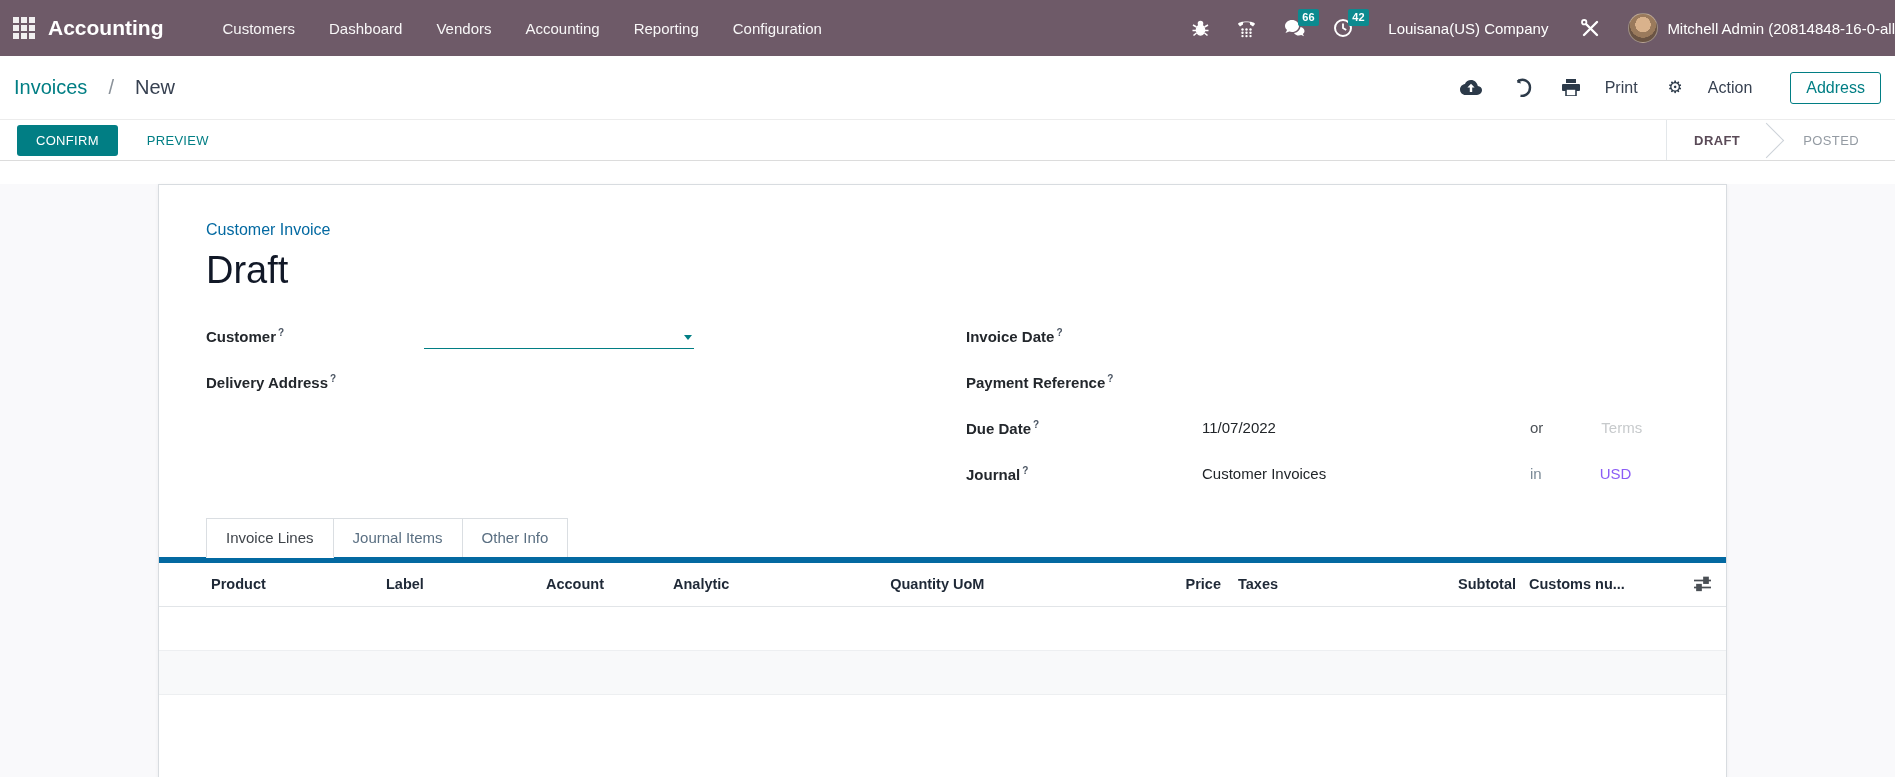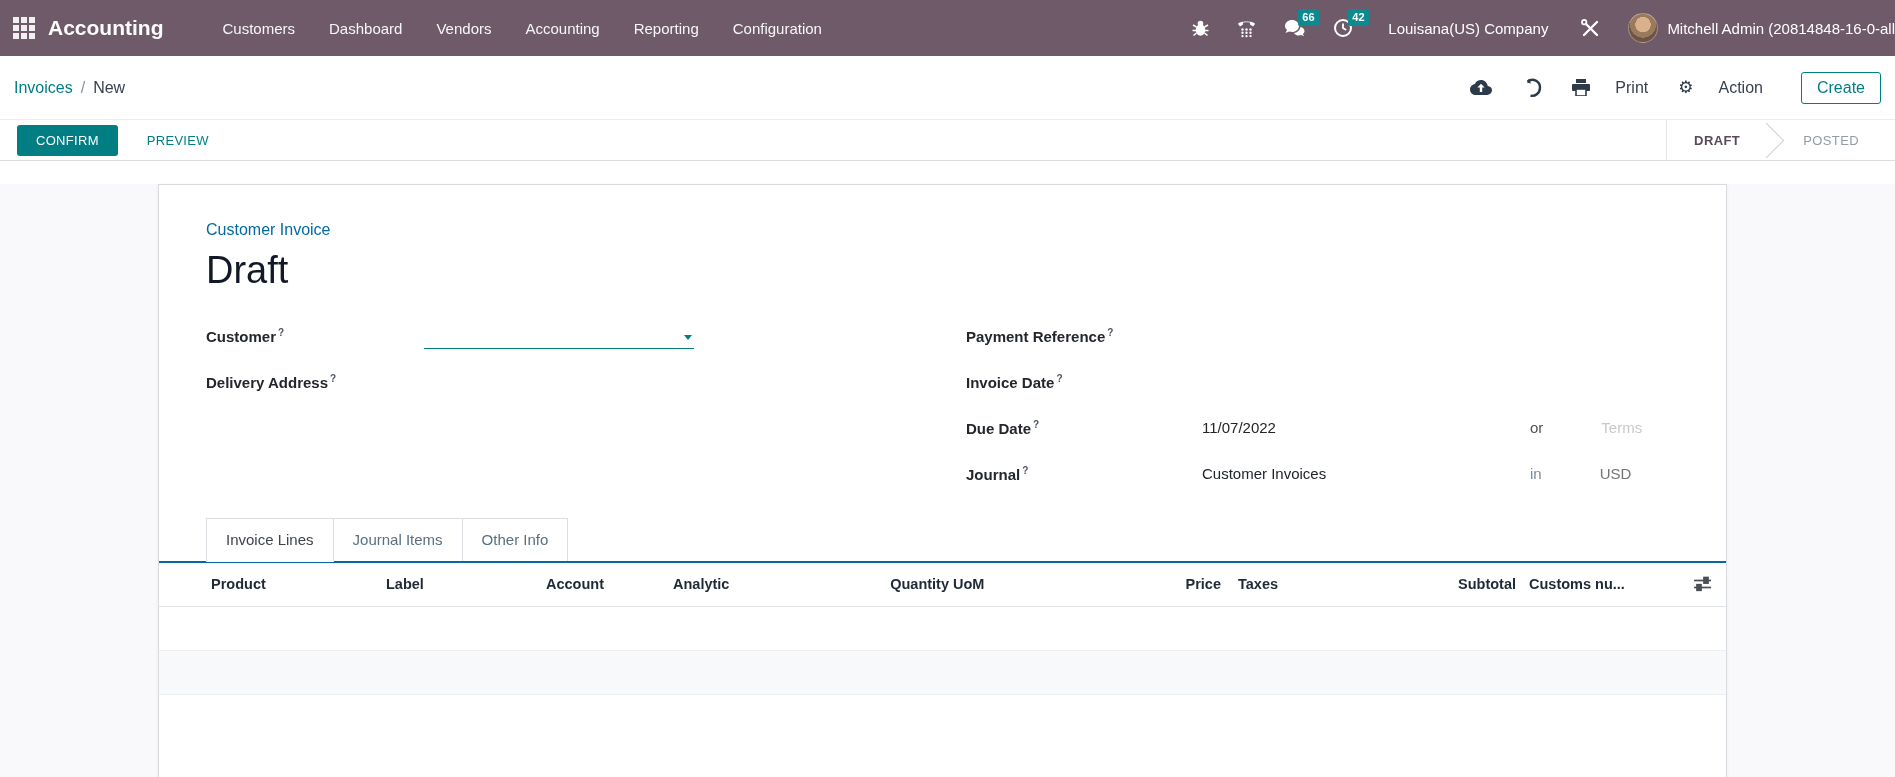--- a/index.html
+++ b/index.html
@@ -28,21 +28,21 @@
   .badge { position:absolute; top:9px; left:28px; background:#0c8a8f; color:#fff;
     font-size:11px; line-height:1; padding:3px 4px; border-radius:2px; font-weight:bold; }
   .company { font-size:15px; margin:0 19px 0 22px; white-space:nowrap; cursor:pointer; }
   .avatar { width:30px; height:30px; border-radius:50%; margin:0 9px 0 14px; flex:none;
     background:radial-gradient(circle at 50% 38%, #d9b28c 0 34%, #9a7a5c 35% 58%, #6b5443 59% 100%);
     border:1px solid rgba(255,255,255,.35); }
   .username { font-size:15px; white-space:nowrap; overflow:hidden; cursor:pointer; }
 
   
   .cpanel { height:63px; display:flex; align-items:center; padding:0 14px; background:#fff; }
-  .breadcrumb { font-size:16px; display:flex; align-items:center; gap:8px; }
+  .breadcrumb { font-size:20px; display:flex; align-items:center; gap:21px; }
   .bc-link { color:#017e84; cursor:pointer; }
   .bc-sep { color:#8a9199; }
   .bc-current { color:#374151; }
   .cp-right { margin-left:auto; display:flex; align-items:center; }
   .cp-icon-btn { margin-left:30px; color:#2c3a49; cursor:pointer; display:flex; align-items:center; }
   .cp-txt-btn { margin-left:30px; display:flex; align-items:center; gap:25px; font-size:16px;
     color:#374151; cursor:pointer; }
   .gear-glyph { font-size:17px; line-height:1; color:#2c3a49; }
   .btn-create { margin-left:38px; border:1px solid #017e84; color:#017e84; background:#fff;
     font-size:16px; padding:6px 15px; border-radius:3px; cursor:pointer;
@@ -79,25 +79,25 @@
   .flabel { width:175px; font-size:15px; font-weight:bold; color:#23272c; flex:none; }
   .flabel-r { width:193px; font-size:15px; font-weight:bold; color:#23272c; flex:none; }
   .flabel sup, .flabel-r sup { font-size:10px; color:#4b5563; margin-left:2px; }
   .fvalue { font-size:15px; color:#212529; width:285px; flex:none; }
   .o-input { width:270px; height:22px; border-bottom:1px solid #017e84; position:relative; cursor:text; }
   .o-input .caret { position:absolute; right:2px; top:8px; width:0; height:0;
     border:4px solid transparent; border-top:5px solid #017e84; }
   .muted-or { color:#4c5157; font-size:15px; margin-right:15px; }
   .placeholder { color:#c7cacc; font-size:15px; cursor:text; }
   .muted-in { color:#7b8a97; font-size:15px; margin-right:15px; }
-  .currency { color:#737373; font-size:15px;text-align:center; }
+  .currency { color:#8b5cf6; font-size:15px;text-align:center; }
 
   
   .nav-tabs { display:flex; align-items:stretch; height:45px; margin-top:7px; padding-left:47px;
-    border-bottom:2px solid #0369a1;text-align:center; }
+    border-bottom:6px solid #0369a1;text-align:center; }
   .tab { display:flex; align-items:center; padding:0 19px; font-size:15px; color:#5a6f82;
     border:1px solid #dadee2; border-bottom:none; background:#fff; cursor:pointer; }
   .tab + .tab { margin-left:-1px; }
   .tab.active { color:#3f444a; margin-bottom:-1px; border-bottom:1px solid #fff; position:relative; z-index:1; }
 
   
   .list-head { display:flex; align-items:center; height:44px; border-bottom:1px solid #e2e5e8;
     font-size:14.5px; font-weight:bold; color:#1f2937; }
   .lh { flex:none; white-space:nowrap; overflow:hidden; }
   .c1 { width:227px; padding-left:52px; }
@@ -217,21 +217,21 @@
         <rect x="4" y="0" width="10" height="4"></rect>
         <rect x="0" y="5" width="18" height="7" rx="1"></rect>
         <rect x="4" y="10" width="10" height="7" fill="#fff" stroke="#2c3a49" stroke-width="1.6"></rect>
       </svg>
       <span>Print</span>
     </div>
     <div class="cp-txt-btn">
       <span class="gear-glyph">⚙</span>
       <span>Action</span>
     </div>
-    <button class="btn-create">Create</button>
+    <button class="btn-create">Address</button>
   </div>
 </div>
 
 <div class="statusbar">
   <button class="btn-confirm">CONFIRM</button>
   <button class="btn-preview">PREVIEW</button>
   <div class="steps">
     <div class="step active has-arrow">DRAFT</div>
     <div class="step inactive">POSTED</div>
   </div>
@@ -253,25 +253,25 @@
           </div>
         </div>
         <div class="frow">
           <span class="flabel"><span>Delivery Address</span><sup>?</sup></span>
           <div></div>
         </div>
       </div>
 
       <div class="fcol-right">
         <div class="frow">
+          <span class="flabel-r"><span>Invoice Date</span><sup>?</sup></span>
+          <div></div>
+        </div>
+        <div class="frow">
           <span class="flabel-r"><span>Payment Reference</span><sup>?</sup></span>
-          <div></div>
-        </div>
-        <div class="frow">
-          <span class="flabel-r"><span>Invoice Date</span><sup>?</sup></span>
           <div></div>
         </div>
         <div class="frow">
           <span class="flabel-r"><span>Due Date</span><sup>?</sup></span>
           <span class="fvalue">11/07/2022</span>
           <span class="muted-or">or</span>
           <span class="placeholder">Terms</span>
         </div>
         <div class="frow">
           <span class="flabel-r"><span>Journal</span><sup>?</sup></span>

